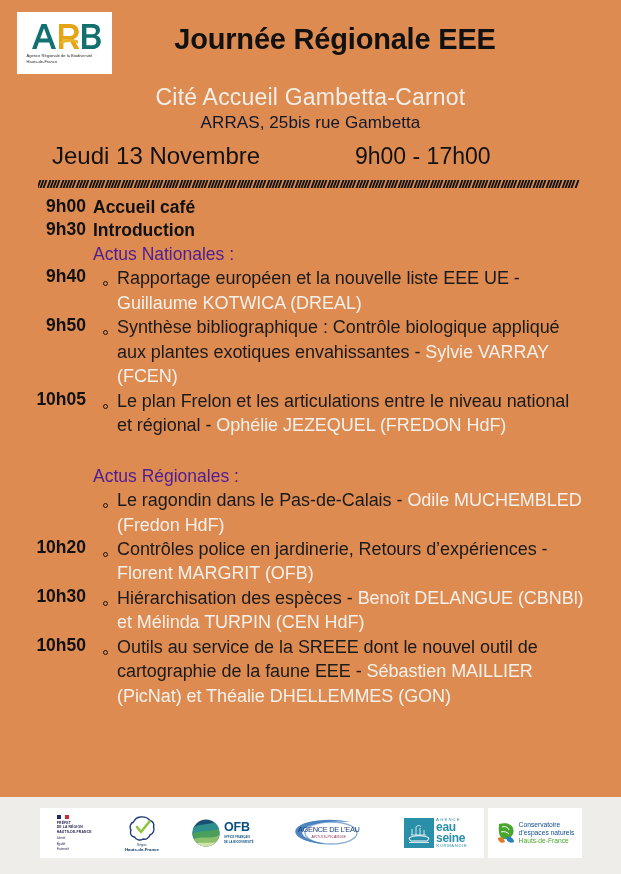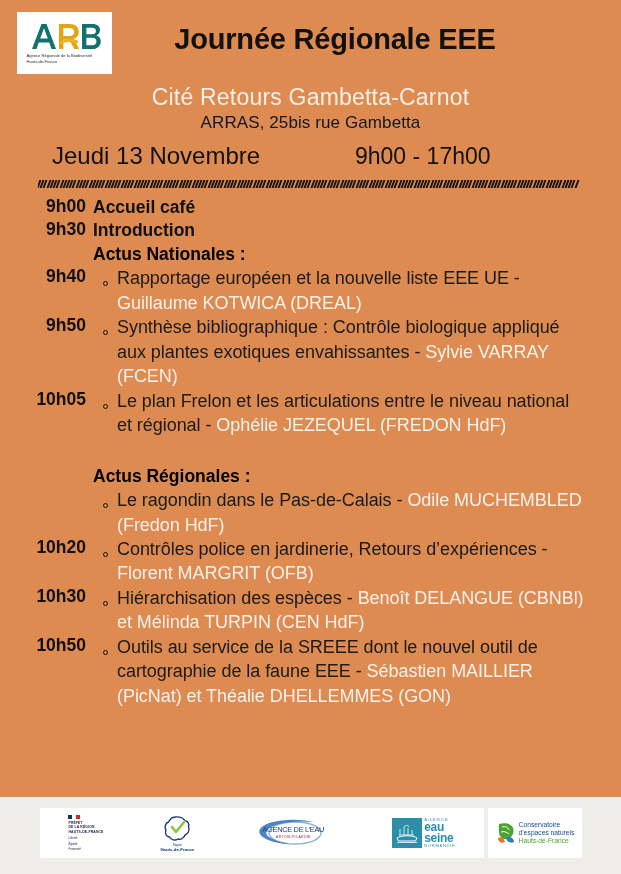--- a/index.html
+++ b/index.html
@@ -168,22 +168,22 @@
 
   
   .plain-label {
     font-size: 17.5px;
     font-weight: bold;
     color: #111111;
     line-height: 1.34;
   }
   .section-head {
     font-size: 17.5px;
-    font-weight: bold;
-    color: #000000;
+    font-weight: normal;
+    color: #4c1d95;
     line-height: 1.34;
   }
 
   
   .bullet-wrap {
     display: flex;
     align-items: flex-start;
   }
   .bullet-mark {
     flex: 0 0 auto;
@@ -326,21 +326,21 @@
         <div class="arb-sub">
           <div>Agence Régionale de la Biodiversité</div>
           <div>Hauts-de-France</div>
         </div>
       </div>
 
       <div class="main-title">Journée Régionale EEE</div>
     </div>
 
     <div class="venue">
-      <div class="venue-line1">Cité Retours Gambetta-Carnot</div>
+      <div class="venue-line1">Cité Accueil Gambetta-Carnot</div>
       <div class="venue-line2">ARRAS, 25bis rue Gambetta</div>
     </div>
 
     <div class="date-row">
       <div class="date-text">Jeudi 13 Novembre</div>
       <div class="time-text">9h00 - 17h00</div>
     </div>
 
     <div class="divider" id="divider"><i></i><i></i><i></i><i></i><i></i><i></i><i></i><i></i><i></i><i></i><i></i><i></i><i></i><i></i><i></i><i></i><i></i><i></i><i></i><i></i><i></i><i></i><i></i><i></i><i></i><i></i><i></i><i></i><i></i><i></i><i></i><i></i><i></i><i></i><i></i><i></i><i></i><i></i><i></i><i></i><i></i><i></i><i></i><i></i><i></i><i></i><i></i><i></i><i></i><i></i><i></i><i></i><i></i><i></i><i></i><i></i><i></i><i></i><i></i><i></i><i></i><i></i><i></i><i></i><i></i><i></i><i></i><i></i><i></i><i></i><i></i><i></i><i></i><i></i><i></i><i></i><i></i><i></i><i></i><i></i><i></i><i></i><i></i><i></i><i></i><i></i><i></i><i></i><i></i><i></i><i></i><i></i><i></i><i></i><i></i><i></i><i></i><i></i><i></i><i></i><i></i><i></i><i></i><i></i><i></i><i></i><i></i><i></i><i></i><i></i><i></i><i></i><i></i><i></i><i></i><i></i><i></i><i></i><i></i><i></i><i></i><i></i><i></i><i></i><i></i><i></i><i></i><i></i><i></i><i></i><i></i><i></i><i></i><i></i><i></i><i></i><i></i><i></i><i></i><i></i><i></i><i></i><i></i><i></i><i></i><i></i><i></i><i></i><i></i><i></i><i></i><i></i><i></i><i></i><i></i><i></i><i></i><i></i><i></i><i></i><i></i><i></i><i></i><i></i><i></i><i></i><i></i><i></i></div>
 
@@ -463,20 +463,43 @@
             <path d="M13 2 C17 1.5 21 3 23 5.5 C26 6 27.5 9 26.5 12 C28 15 26 19 23 20
                      C22 23 19 25 16 24 C13 26 9 25 7.5 22 C4 21.5 2.5 18 4 15
                      C2 12 3.5 8 6.5 7 C8 4 10.5 2.2 13 2 Z" fill="none" stroke="#1b3a7a" stroke-width="1.4"></path>
             <path d="M10 12 L14 17 L22.5 6.5" fill="none" stroke="#8cc63f" stroke-width="2.6" stroke-linecap="round" stroke-linejoin="round"></path>
           </svg>
           <div class="rhdf-t1">Région</div>
           <div class="rhdf-t2">Hauts-de-France</div>
         </div>
       </div>
 
+      <div class="logo-cell">
+        <div class="ofb">
+          <svg width="28" height="28" viewBox="0 0 28 28">
+            <defs>
+              <clipPath id="ofbclip">
+                  <circle cx="14" cy="14" r="13.5"></circle>
+                </clipPath>
+            </defs>
+            <g clip-path="url(#ofbclip)">
+              <rect x="0" y="0" width="28" height="28" fill="#1b4f72"></rect>
+              <path d="M0 9 C8 4 18 6 28 2 L28 11 C18 15 8 12 0 17 Z" fill="#2e8f8c"></path>
+              <path d="M0 15 C9 10 19 14 28 9 L28 18 C19 23 9 19 0 24 Z" fill="#4aa05a"></path>
+              <path d="M0 21 C9 16 19 21 28 16 L28 28 L0 28 Z" fill="#8cc06a"></path>
+              <path d="M0 25.5 C9 21.5 19 26 28 22 L28 28 L0 28 Z" fill="#cfe3a8"></path>
+            </g>
+          </svg>
+          <div class="ofb-txt">
+            <div class="ofb-t1">OFB</div>
+            <div class="ofb-t2">OFFICE FRANÇAIS</div>
+            <div class="ofb-t2">DE LA BIODIVERSITÉ</div>
+          </div>
+        </div>
+      </div>
 
       <div class="logo-cell">
         <div class="aeap">
           <svg width="84" height="30" viewBox="0 0 84 30">
             <path d="M63 4 C40 -1 14 3 9 11 C5 18 18 25 38 26 C22 23 12 18 16 12 C21 5 44 2 63 4 Z" fill="#2f6fb5" opacity="0.85"></path>
             <ellipse cx="44" cy="15" rx="26" ry="11" fill="none" stroke="#2f6fb5" stroke-width="1.4" opacity="0.55"></ellipse>
           </svg>
           <div class="aeap-txt">
             <div class="aeap-t1">AGENCE DE L’EAU</div>
             <div class="aeap-t2">ARTOIS-PICARDIE</div>

